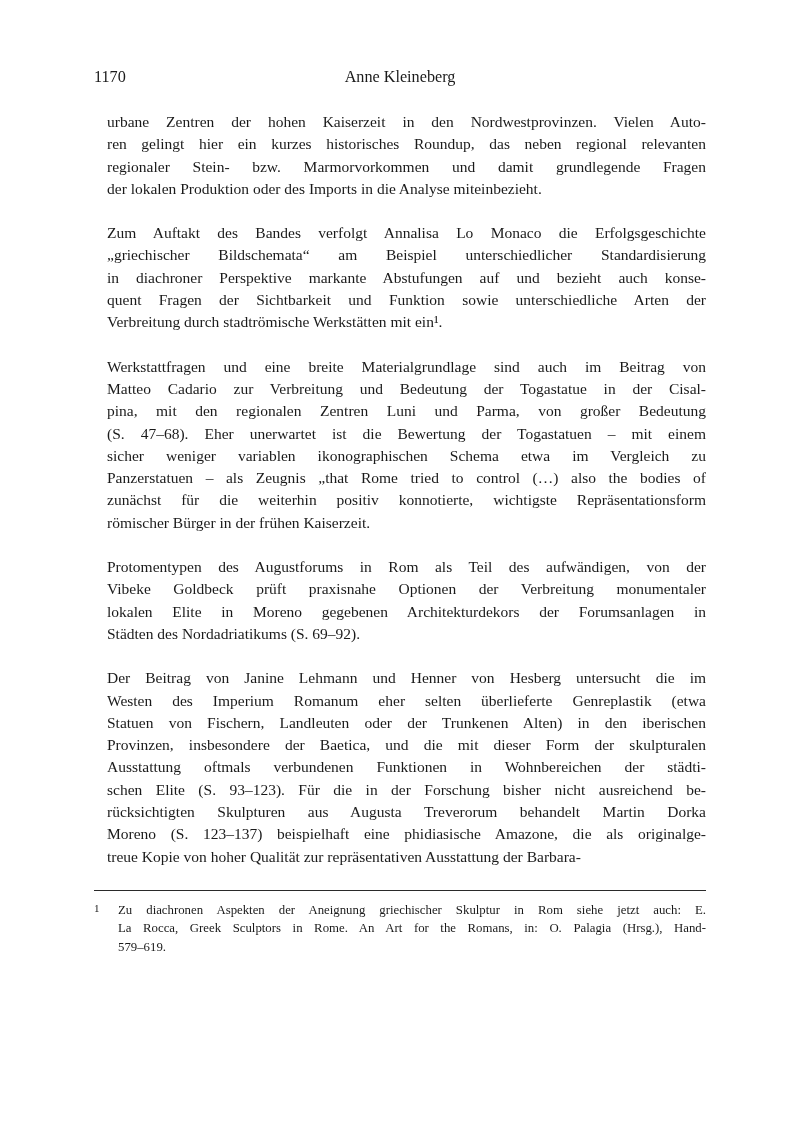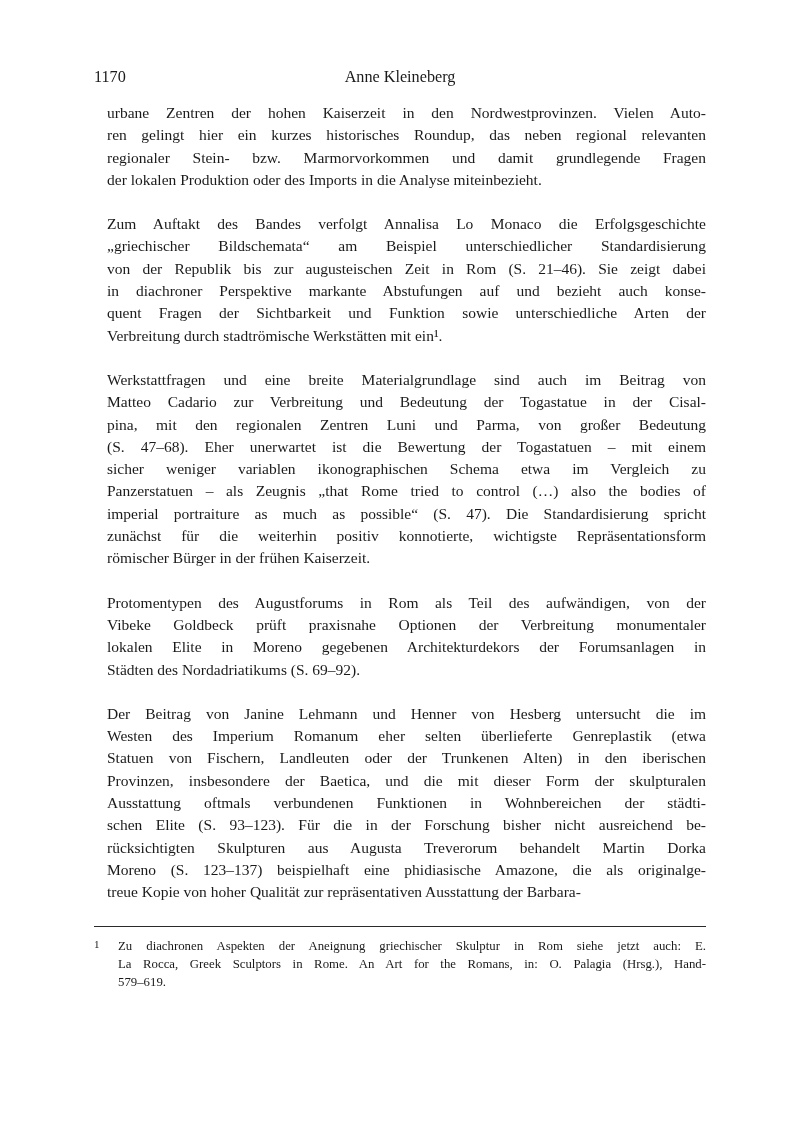--- a/index.html
+++ b/index.html
@@ -16,21 +16,21 @@
     font-family: "Liberation Serif", "DejaVu Serif", serif;
     box-sizing: border-box;
     padding: 68px 94px 0 94px;
     overflow: hidden;
   }
   .running-header {
     display: grid;
     grid-template-columns: 1fr auto 1fr;
     align-items: baseline;
     font-size: 16.2px;
-    margin-bottom: 15px;
+    margin-bottom: 24px;
   }
   .running-header .pageno { justify-self: start; }
   .running-header .author { justify-self: center; text-align: center; }
   .body-text {
     font-size: 15.5px;
     line-height: 22.3px;
     margin-left: 13px;
   }
   .para {
     margin: 0 0 22px 0;
@@ -88,33 +88,31 @@
   <div class="body-text">
       <div class="para">
         <div class="line">urbane Zentren der hohen Kaiserzeit in den Nordwestprovinzen. Vielen Auto-</div>
         <div class="line">ren gelingt hier ein kurzes historisches Roundup, das neben regional relevanten</div>
         <div class="line">regionaler Stein- bzw. Marmorvorkommen und damit grundlegende Fragen</div>
         <div class="line last">der lokalen Produktion oder des Imports in die Analyse miteinbezieht.</div>
       </div>
       <div class="para">
         <div class="line">Zum Auftakt des Bandes verfolgt Annalisa Lo Monaco die Erfolgsgeschichte</div>
         <div class="line">„griechischer Bildschemata“ am Beispiel unterschiedlicher Standardisierung</div>
-        <div class="line">von der Republik bis zur augusteischen Zeit in Rom (S. 21–46). Sie zeigt dabei</div>
         <div class="line">in diachroner Perspektive markante Abstufungen auf und bezieht auch konse-</div>
         <div class="line">quent Fragen der Sichtbarkeit und Funktion sowie unterschiedliche Arten der</div>
         <div class="line last">Verbreitung durch stadtrömische Werkstätten mit ein¹.</div>
       </div>
       <div class="para">
         <div class="line">Werkstattfragen und eine breite Materialgrundlage sind auch im Beitrag von</div>
         <div class="line">Matteo Cadario zur Verbreitung und Bedeutung der Togastatue in der Cisal-</div>
         <div class="line">pina, mit den regionalen Zentren Luni und Parma, von großer Bedeutung</div>
         <div class="line">(S. 47–68). Eher unerwartet ist die Bewertung der Togastatuen – mit einem</div>
         <div class="line">sicher weniger variablen ikonographischen Schema etwa im Vergleich zu</div>
         <div class="line">Panzerstatuen – als Zeugnis „that Rome tried to control (…) also the bodies of</div>
-        <div class="line">imperial portraiture as much as possible“ (S. 47). Die Standardisierung spricht</div>
         <div class="line">zunächst für die weiterhin positiv konnotierte, wichtigste Repräsentationsform</div>
         <div class="line last">römischer Bürger in der frühen Kaiserzeit.</div>
       </div>
       <div class="para">
         <div class="line">Protomentypen des Augustforums in Rom als Teil des aufwändigen, von der</div>
         <div class="line">Vibeke Goldbeck prüft praxisnahe Optionen der Verbreitung monumentaler</div>
         <div class="line">lokalen Elite in Moreno gegebenen Architekturdekors der Forumsanlagen in</div>
         <div class="line last">Städten des Nordadriatikums (S. 69–92).</div>
       </div>
       <div class="para">

